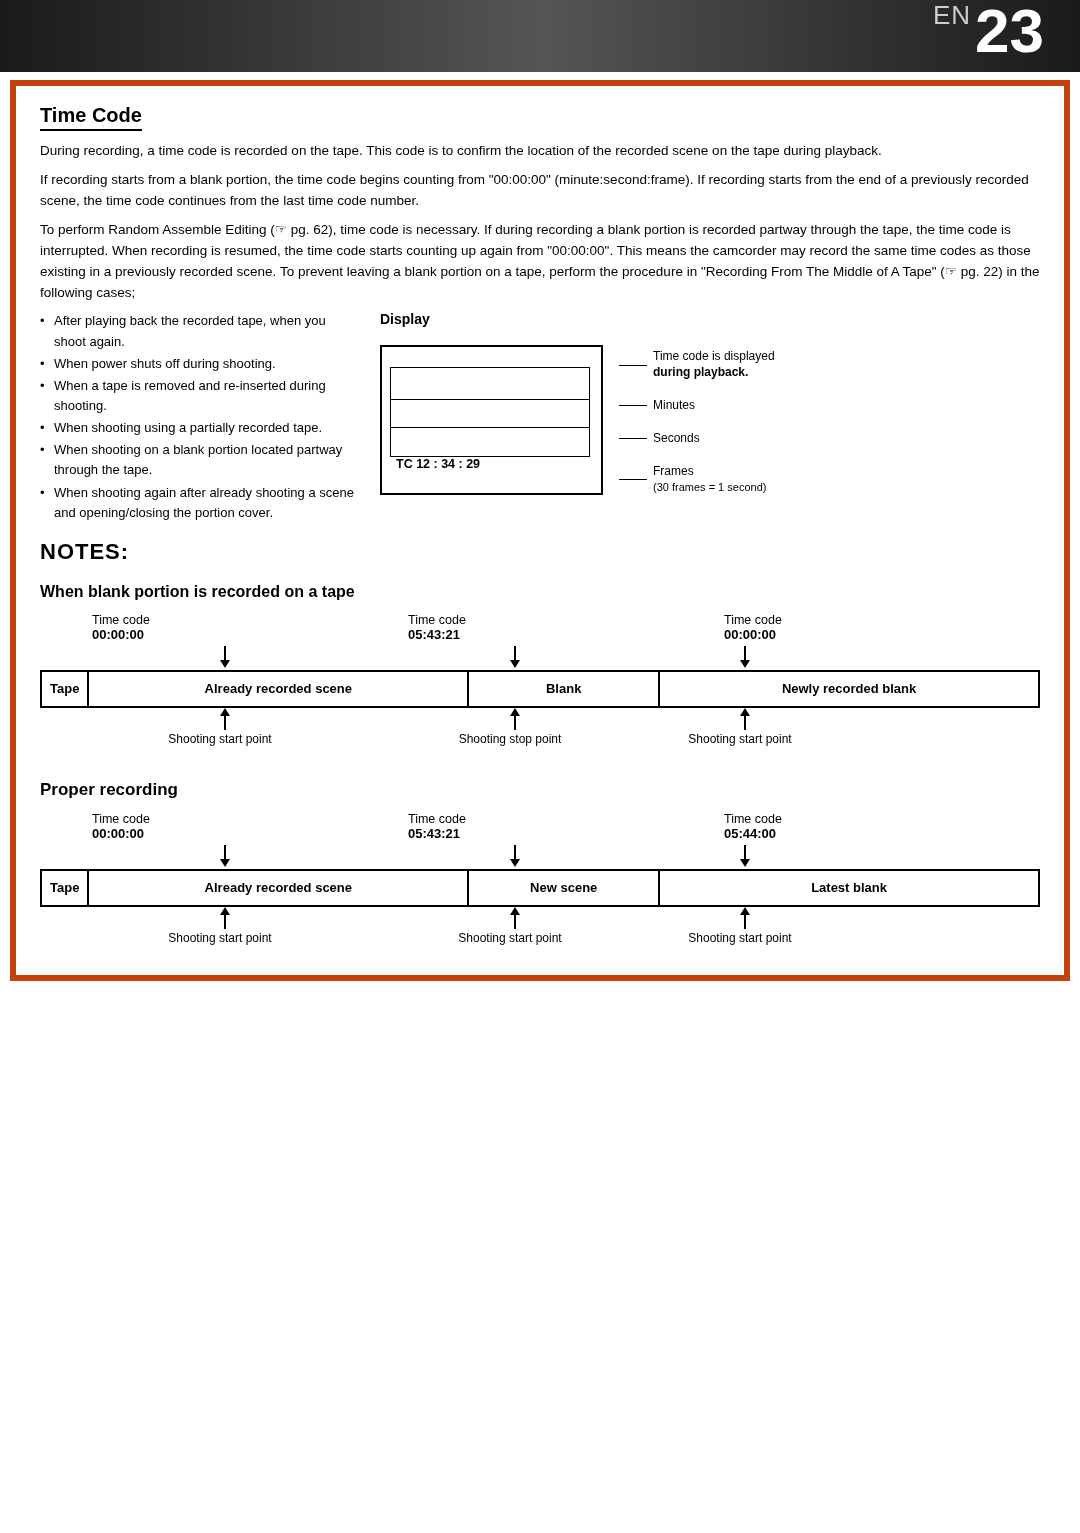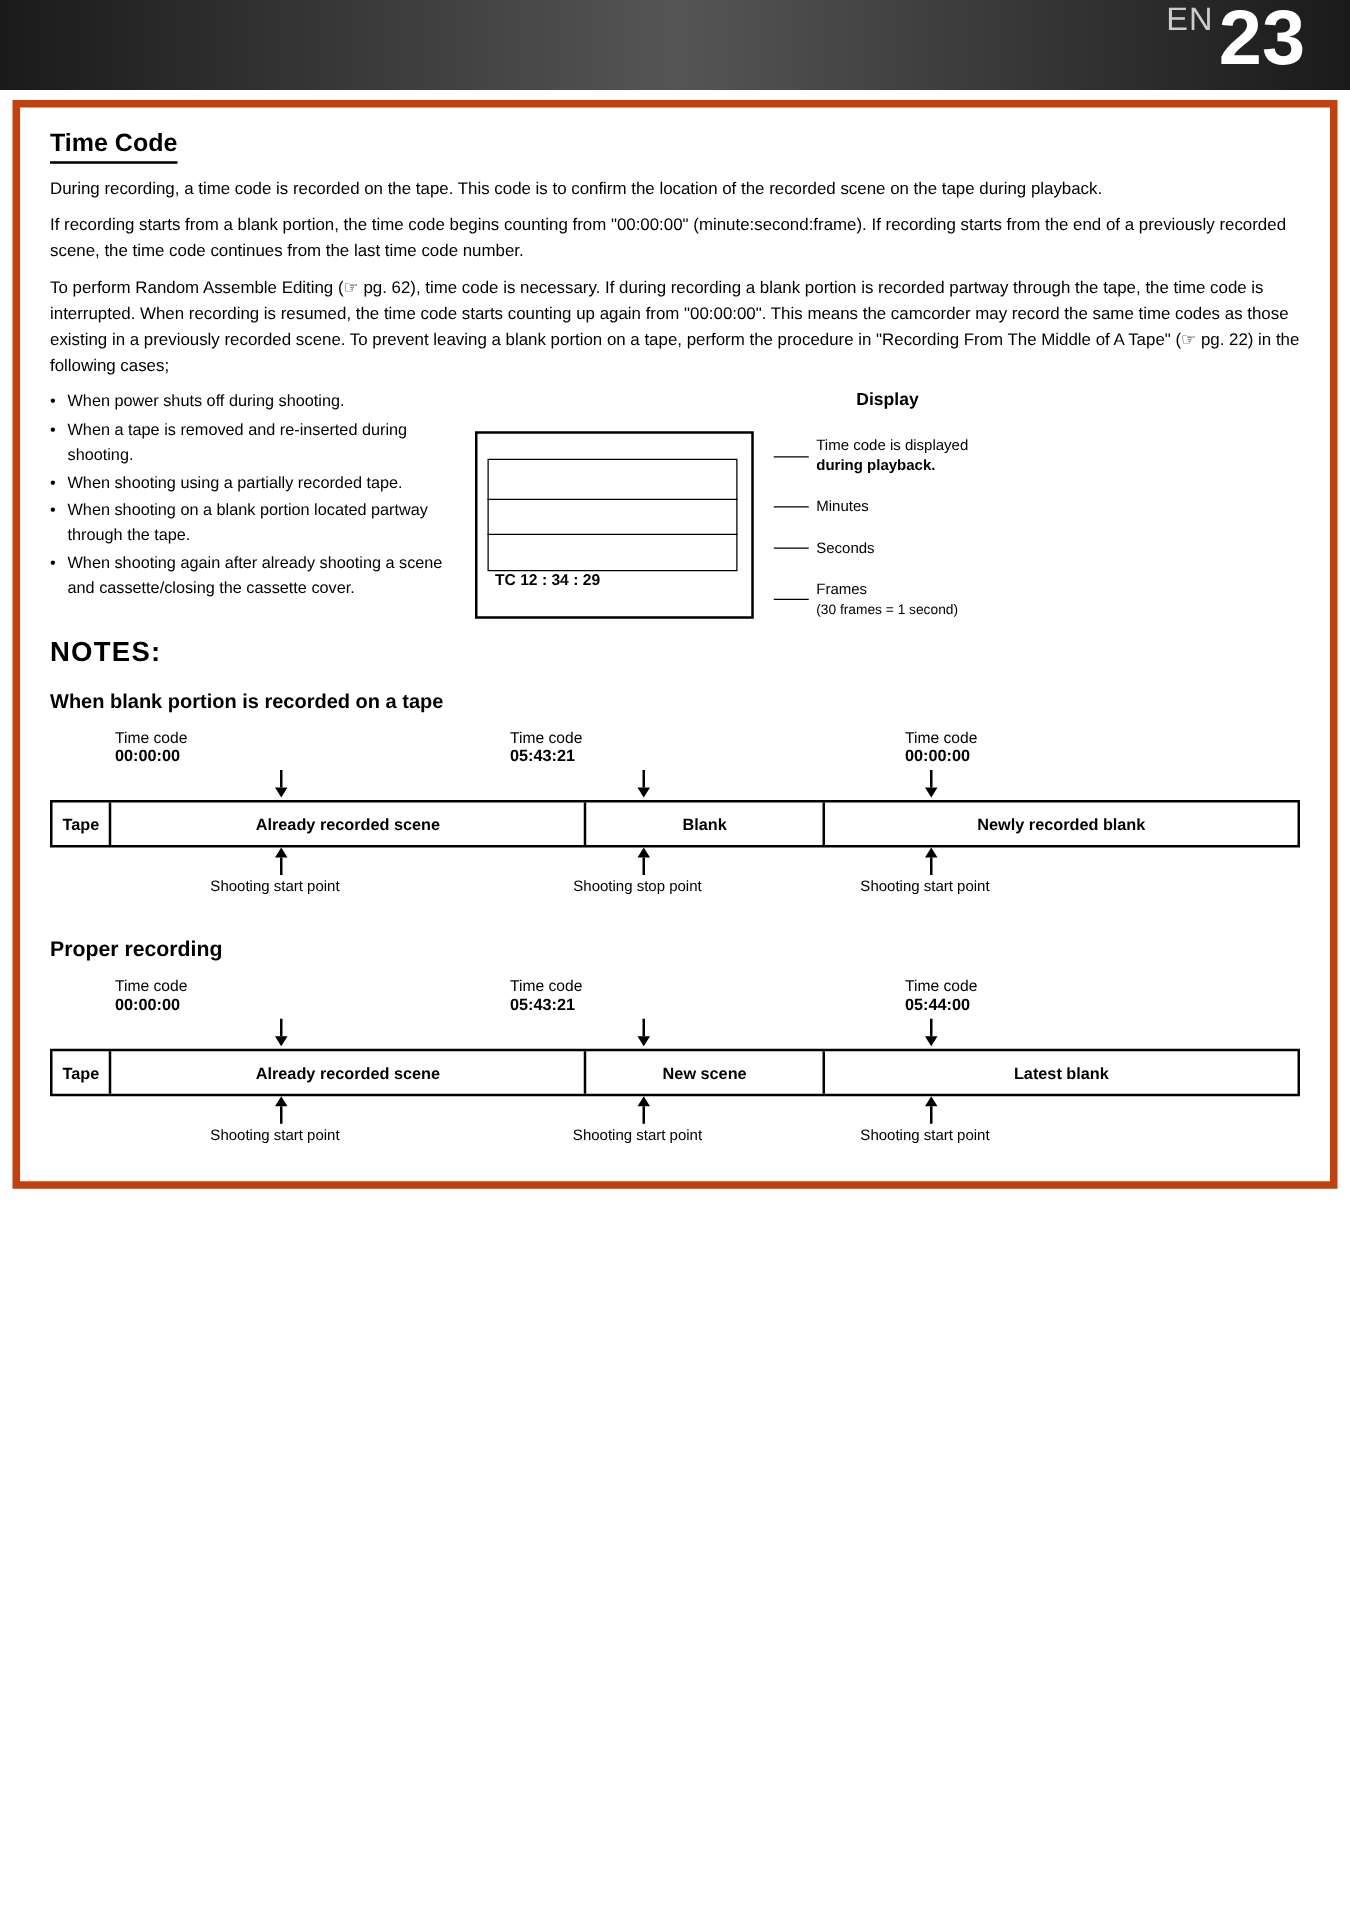--- a/index.html
+++ b/index.html
@@ -87,21 +87,20 @@
     }
 
     
     .display-col {
       flex: 1;
     }
     .display-label {
       font-size: 14px;
       font-weight: bold;
       margin-bottom: 18px;
-      text-align: center;
     }
 
     
     .notes-section {
       margin-top: 14px;
     }
     .notes-title {
       font-size: 22px;
       font-weight: bold;
       letter-spacing: 1px;
@@ -234,25 +233,26 @@
   
   <p class="body-text">During recording, a time code is recorded on the tape. This code is to confirm the location of the recorded scene on the tape during playback.</p>
   <p class="body-text">If recording starts from a blank portion, the time code begins counting from "00:00:00" (minute:second:frame). If recording starts from the end of a previously recorded scene, the time code continues from the last time code number.</p>
   <p class="body-text">To perform Random Assemble Editing (☞ pg. 62), time code is necessary. If during recording a blank portion is recorded partway through the tape, the time code is interrupted. When recording is resumed, the time code starts counting up again from "00:00:00". This means the camcorder may record the same time codes as those existing in a previously recorded scene. To prevent leaving a blank portion on a tape, perform the procedure in "Recording From The Middle of A Tape" (☞ pg. 22) in the following cases;</p>
 
   
   <div class="two-col">
 
     <div class="bullet-col">
       <ul class="bullet-list">
+        <li>After playing back the recorded tape, when you shoot again.</li>
         <li>When power shuts off during shooting.</li>
         <li>When a tape is removed and re-inserted during shooting.</li>
         <li>When shooting using a partially recorded tape.</li>
         <li>When shooting on a blank portion located partway through the tape.</li>
-        <li>When shooting again after already shooting a scene and cassette/closing the cassette cover.</li>
+        <li>When shooting again after already shooting a scene and opening/closing the portion cover.</li>
       </ul>
     </div>
 
     <div class="display-col">
       <div class="display-label">Display</div>
       <div class="display-wrapper">
 
         <div class="display-screen-inner">
 
           <div class="inner-box" style="left:8px;top:20px;width:200px;height:90px;"></div>

